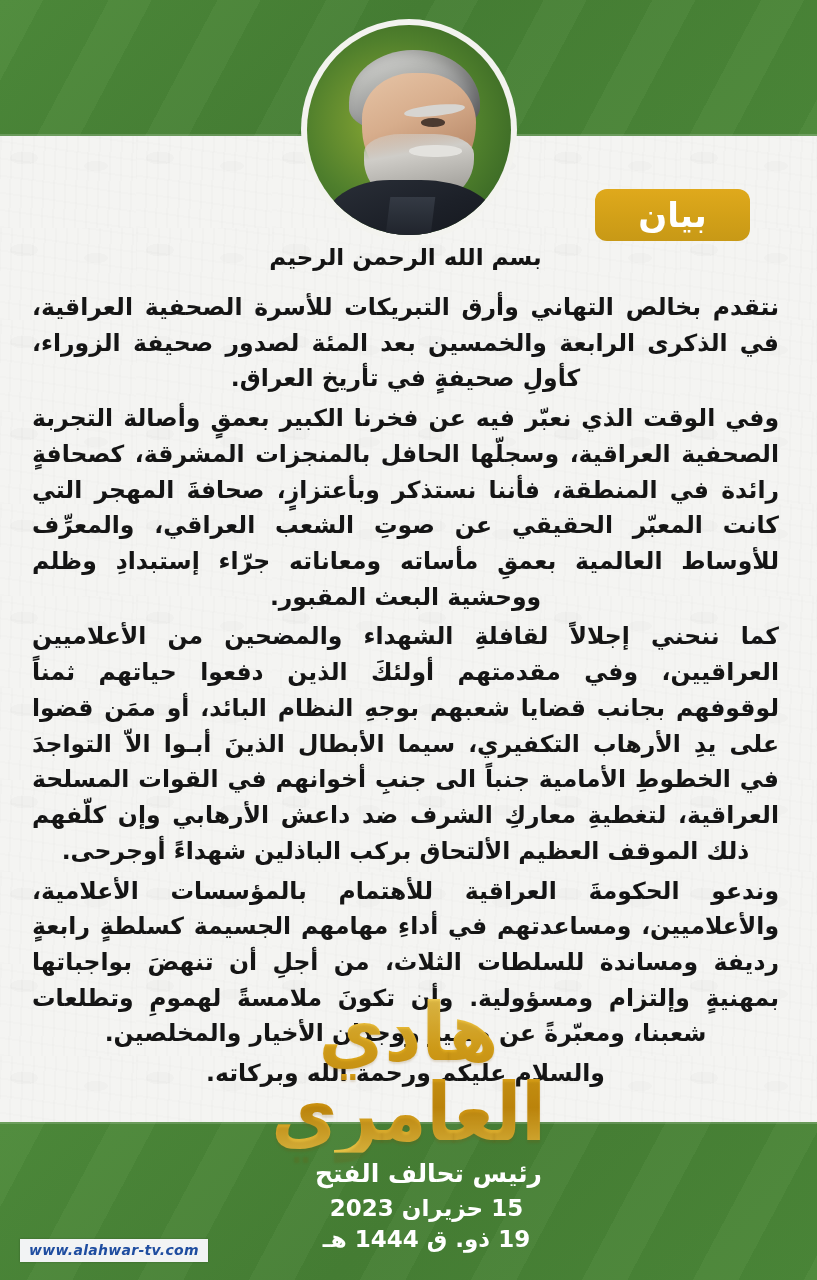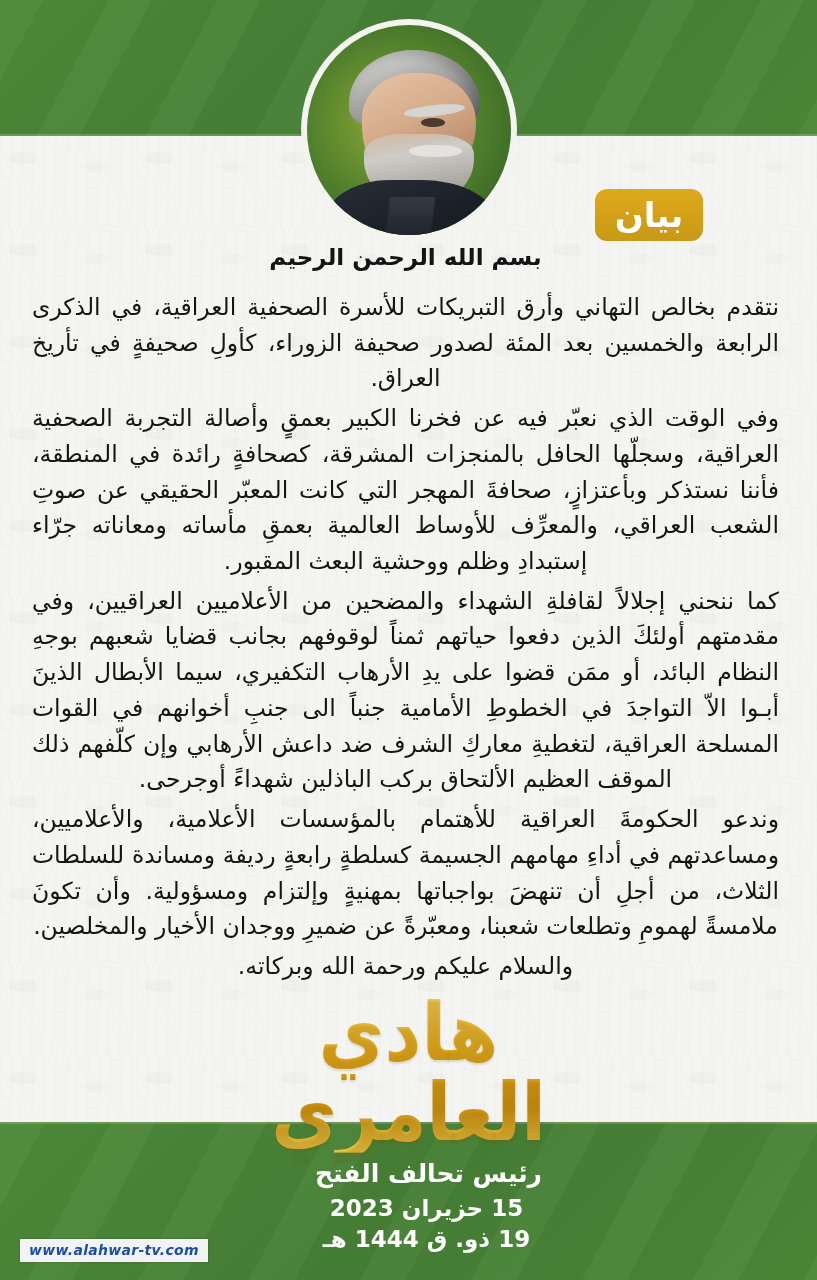--- a/index.html
+++ b/index.html
@@ -163,21 +163,21 @@
     height: 18%;
     background: linear-gradient(180deg, #343a44 0%, #20242c 100%);
     transform: skewX(-7deg);
   }
 
   
   .bayan-badge {
     position: absolute;
     top: 189px;
     left: 595px;
-    width: 108px;
+    width: 155px;
     height: 52px;
     background: linear-gradient(180deg, #dfa91c 0%, #d2a018 55%, #c89916 100%);
     border-radius: 12px 12px 12px 12px;
     display: flex;
     align-items: center;
     justify-content: center;
     z-index: 5;
   }
   .bayan-badge span {
     color: #ffffff;
@@ -200,21 +200,21 @@
     text-align: center;
     font-size: 23px;
     font-weight: bold;
     margin: 0 0 20px 0;
     color: #141414;
     letter-spacing: 0;
   }
   .para {
     margin: 0 0 4px 0;
     font-size: 23.5px;
-    font-weight: normal;
+    font-weight: bold;
     line-height: 1.52;
     text-align: justify;
     text-align-last: center;
     color: #151515;
     text-justify: inter-word;
   }
   .para.closing {
     text-align: center;
     text-align-last: center;
     margin-top: 2px;

